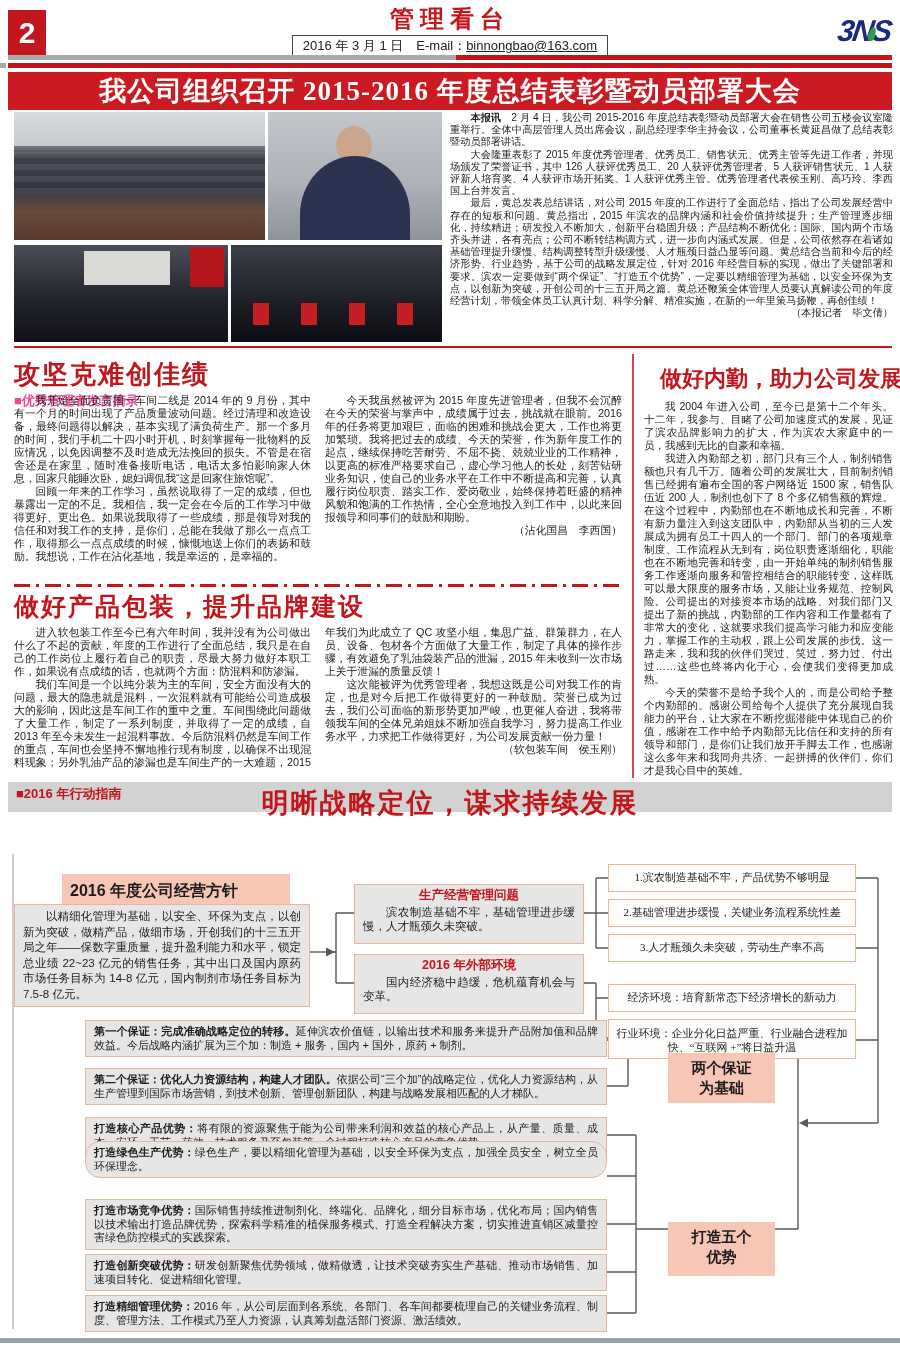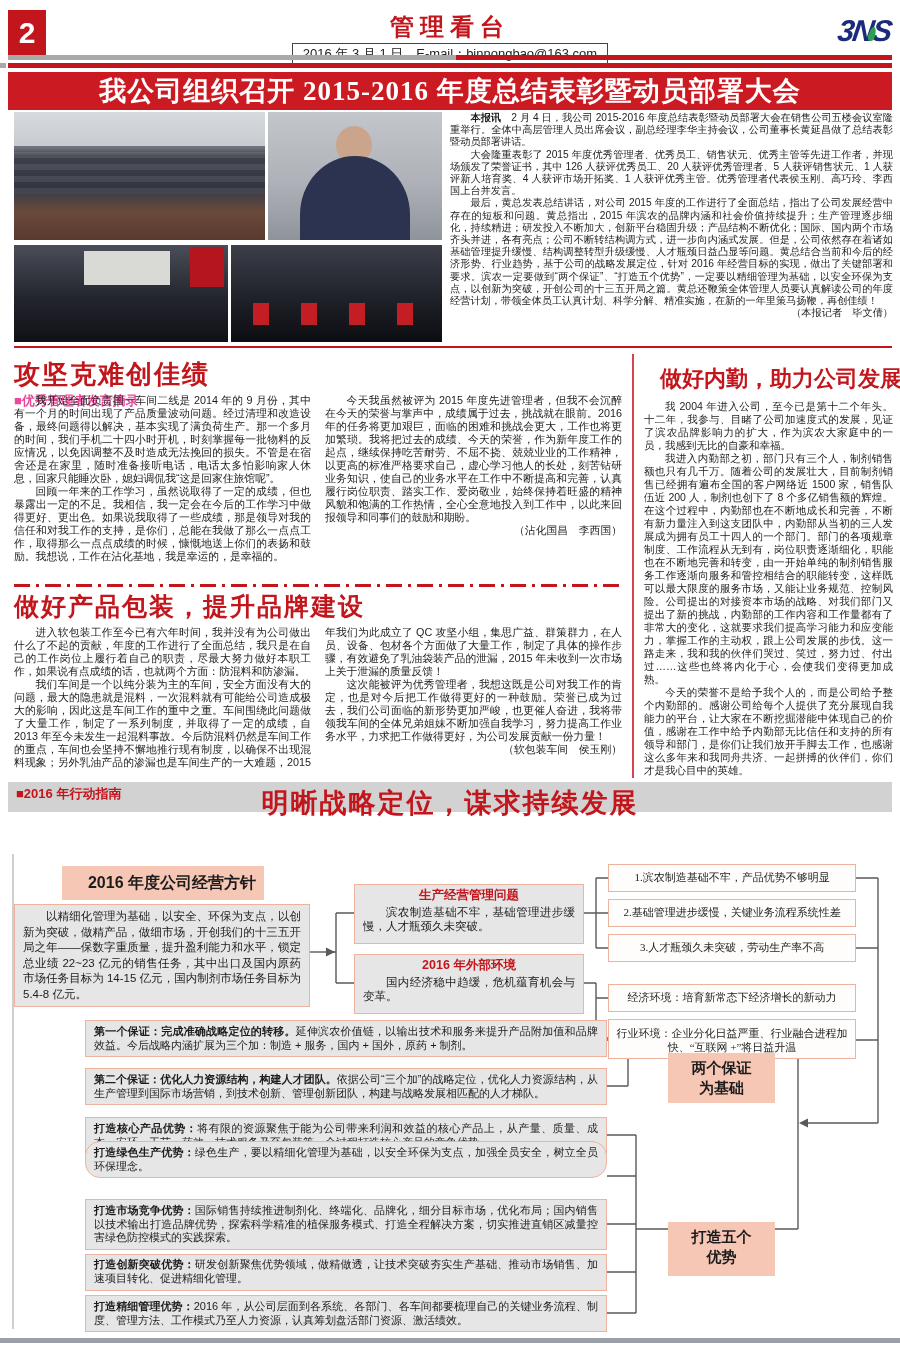--- a/index.html
+++ b/index.html
@@ -5,21 +5,21 @@
   * { margin:0; padding:0; box-sizing:border-box; }
   html,body { background:#9fa4ab; }
   .page {
     position:relative; width:900px; height:1347px; margin:0 auto;
     background:#ffffff; overflow:hidden;
     font-family:"Liberation Sans","DejaVu Sans",sans-serif; color:#1c1c1c;
   }
   
   .pagenum { position:absolute; left:8px; top:10px; width:38px; height:46px;
     background:#c3161c; color:#fff; font:bold 30px/46px "Liberation Sans",sans-serif; text-align:center; }
-  .masthead { position:absolute; left:0; top:6px; width:900px; text-align:center;margin-top:8px; }
+  .masthead { position:absolute; left:0; top:6px; width:900px; text-align:center; }
   .masthead-title { color:#c3161c; font:bold 24px/26px "Liberation Serif","DejaVu Serif",serif; letter-spacing:6px; }
   .dateline { display:inline-block; margin-top:3px; border:1px solid #444; padding:2px 10px;
     font:13px/16px "Liberation Sans",sans-serif; color:#222; }
   .dateline .em { text-decoration:underline; }
   .logo { position:absolute; right:10px; top:16px; font:italic bold 30px/30px "Liberation Sans",sans-serif;
     color:#1b2a7b; letter-spacing:-2px; transform:skewX(-8deg); }
   .logo .leaf { display:inline-block; width:7px; height:14px; background:#2e9e4f;
     border-radius:60% 60% 60% 60%/80% 80% 40% 40%; margin:0 -4px 0 -3px; transform:rotate(8deg); }
   .rule1g { position:absolute; left:8px; top:55px; width:448px; height:5px; background:#a9a9a9; }
   .rule1r { position:absolute; left:456px; top:55px; width:436px; height:5px; background:#c3161c; }
@@ -72,34 +72,34 @@
   
   .guide-banner { position:absolute; left:8px; top:782px; width:884px; height:30px; background:#d2d2d2; }
   .guide-kicker { position:absolute; left:8px; top:3px; color:#c3161c; font-weight:bold; font-size:13px; }
   .guide-title { width:100%; text-align:center; color:#c3161c; font:bold 27px/42px "Liberation Serif","DejaVu Serif",serif; letter-spacing:2px; }
   .diagram { position:absolute; left:0; top:824px; width:900px; height:514px; }
   .diagram svg { position:absolute; left:0; top:0; }
   .dbox { position:absolute; border:1px solid #efb29c; padding:4px 8px; font-size:11px; line-height:13.5px; text-align:justify; }
   .fill-g { background:#e6e6e6; }
   .fill-p { background:#f7c7b5; border:none; }
   .fill-w { background:#fffdfc; }
-  .policy-h { left:62px; top:42px; width:202px; height:34px; text-align:right;
+  .policy-h { left:62px; top:50px; width:228px; height:34px; text-align:left;
     font:bold 16px/26px "Liberation Sans",sans-serif; }
   .policy-b { left:14px; top:80px; width:296px; font-size:11.5px; line-height:15.5px; }
   .policy-b div { text-indent:2em; }
   .mid1 { left:354px; top:60px; width:230px; height:60px; }
   .mid2 { left:354px; top:130px; width:230px; height:60px; }
   .mid-t { text-align:center; color:#c3161c; font-weight:bold; font-size:12.5px; margin-bottom:2px; }
   .mid-b { text-indent:2em; font-size:11.5px; line-height:14px; }
   .factor { left:608px; width:248px; min-height:28px; text-align:center;
     font-family:"Liberation Serif","DejaVu Serif",serif; font-size:11px; line-height:13px; padding:6px 4px 4px; }
   .f1 { top:40px; } .f2 { top:75px; } .f3 { top:110px; } .f4 { top:160px; } .f5 { top:195px; line-height:14px; }
   .gbox { left:85px; width:522px; }
   .g1 { top:196px; } .g2 { top:244px; }
-  .a1 { top:293px; } .a2 { top:317px;border-radius:15px; } .a3 { top:375px; } .a4 { top:430px;font-family:Liberation Mono, monospace; } .a5 { top:471px; }
+  .a1 { top:293px; } .a2 { top:317px;border-radius:15px; } .a3 { top:375px; } .a4 { top:430px; } .a5 { top:471px; }
   .gbox b { font-weight:bold; }
   .gbox .bd { }
   .plabel { text-align:center; font:bold 15px/20px "Liberation Sans",sans-serif; padding-top:5px;margin-top:20px; }
   .pl-two { left:668px; top:209px; width:107px; height:50px; }
   .pl-five { left:668px; top:378px; width:107px; height:54px; }
   .footer-bar { position:absolute; left:0; top:1338px; width:900px; height:5px; background:#9aa0a8; }
 </style>
 </head>
 <body>
 
@@ -198,21 +198,21 @@
         <path d="M775,234 H798 M798,234 V405 M775,405 H798"></path>
         <path d="M607,214 H628 M607,262 H628 M628,214 V262 M628,234 H668"></path>
         <path d="M607,311 H636 M607,352 H636 M607,400 H636 M607,448 H636 M607,489 H636 M636,311 V489 M636,405 H668"></path>
       </g>
       <polygon points="335,128 326,123.5 326,132.5" fill="#5a5a5a"></polygon>
       <polygon points="799,299 808,294.5 808,303.5" fill="#5a5a5a"></polygon>
     </svg>
 
     <div class="dbox fill-p policy-h">2016 年度公司经营方针</div>
     <div class="dbox fill-g policy-b">
-        <div>以精细化管理为基础，以安全、环保为支点，以创新为突破，做精产品，做细市场，开创我们的十三五开局之年——保数字重质量，提升盈利能力和水平，锁定总业绩 22~23 亿元的销售任务，其中出口及国内原药市场任务目标为 14-15 亿元，国内制剂市场任务目标为 5.4-8 亿元。</div>
+        <div>以精细化管理为基础，以安全、环保为支点，以创新为突破，做精产品，做细市场，开创我们的十三五开局之年——保数字重质量，提升盈利能力和水平，锁定总业绩 22~23 亿元的销售任务，其中出口及国内原药市场任务目标为 14-8 亿元，国内制剂市场任务目标为 7.5-8 亿元。</div>
       </div>
 
     <div class="dbox fill-g mid1">
       <div class="mid-t">生产经营管理问题</div>
       <div class="mid-b">滨农制造基础不牢，基础管理进步缓慢，人才瓶颈久未突破。</div>
     </div>
     <div class="dbox fill-g mid2">
       <div class="mid-t">2016 年外部环境</div>
       <div class="mid-b">国内经济稳中趋缓，危机蕴育机会与变革。</div>
     </div>

